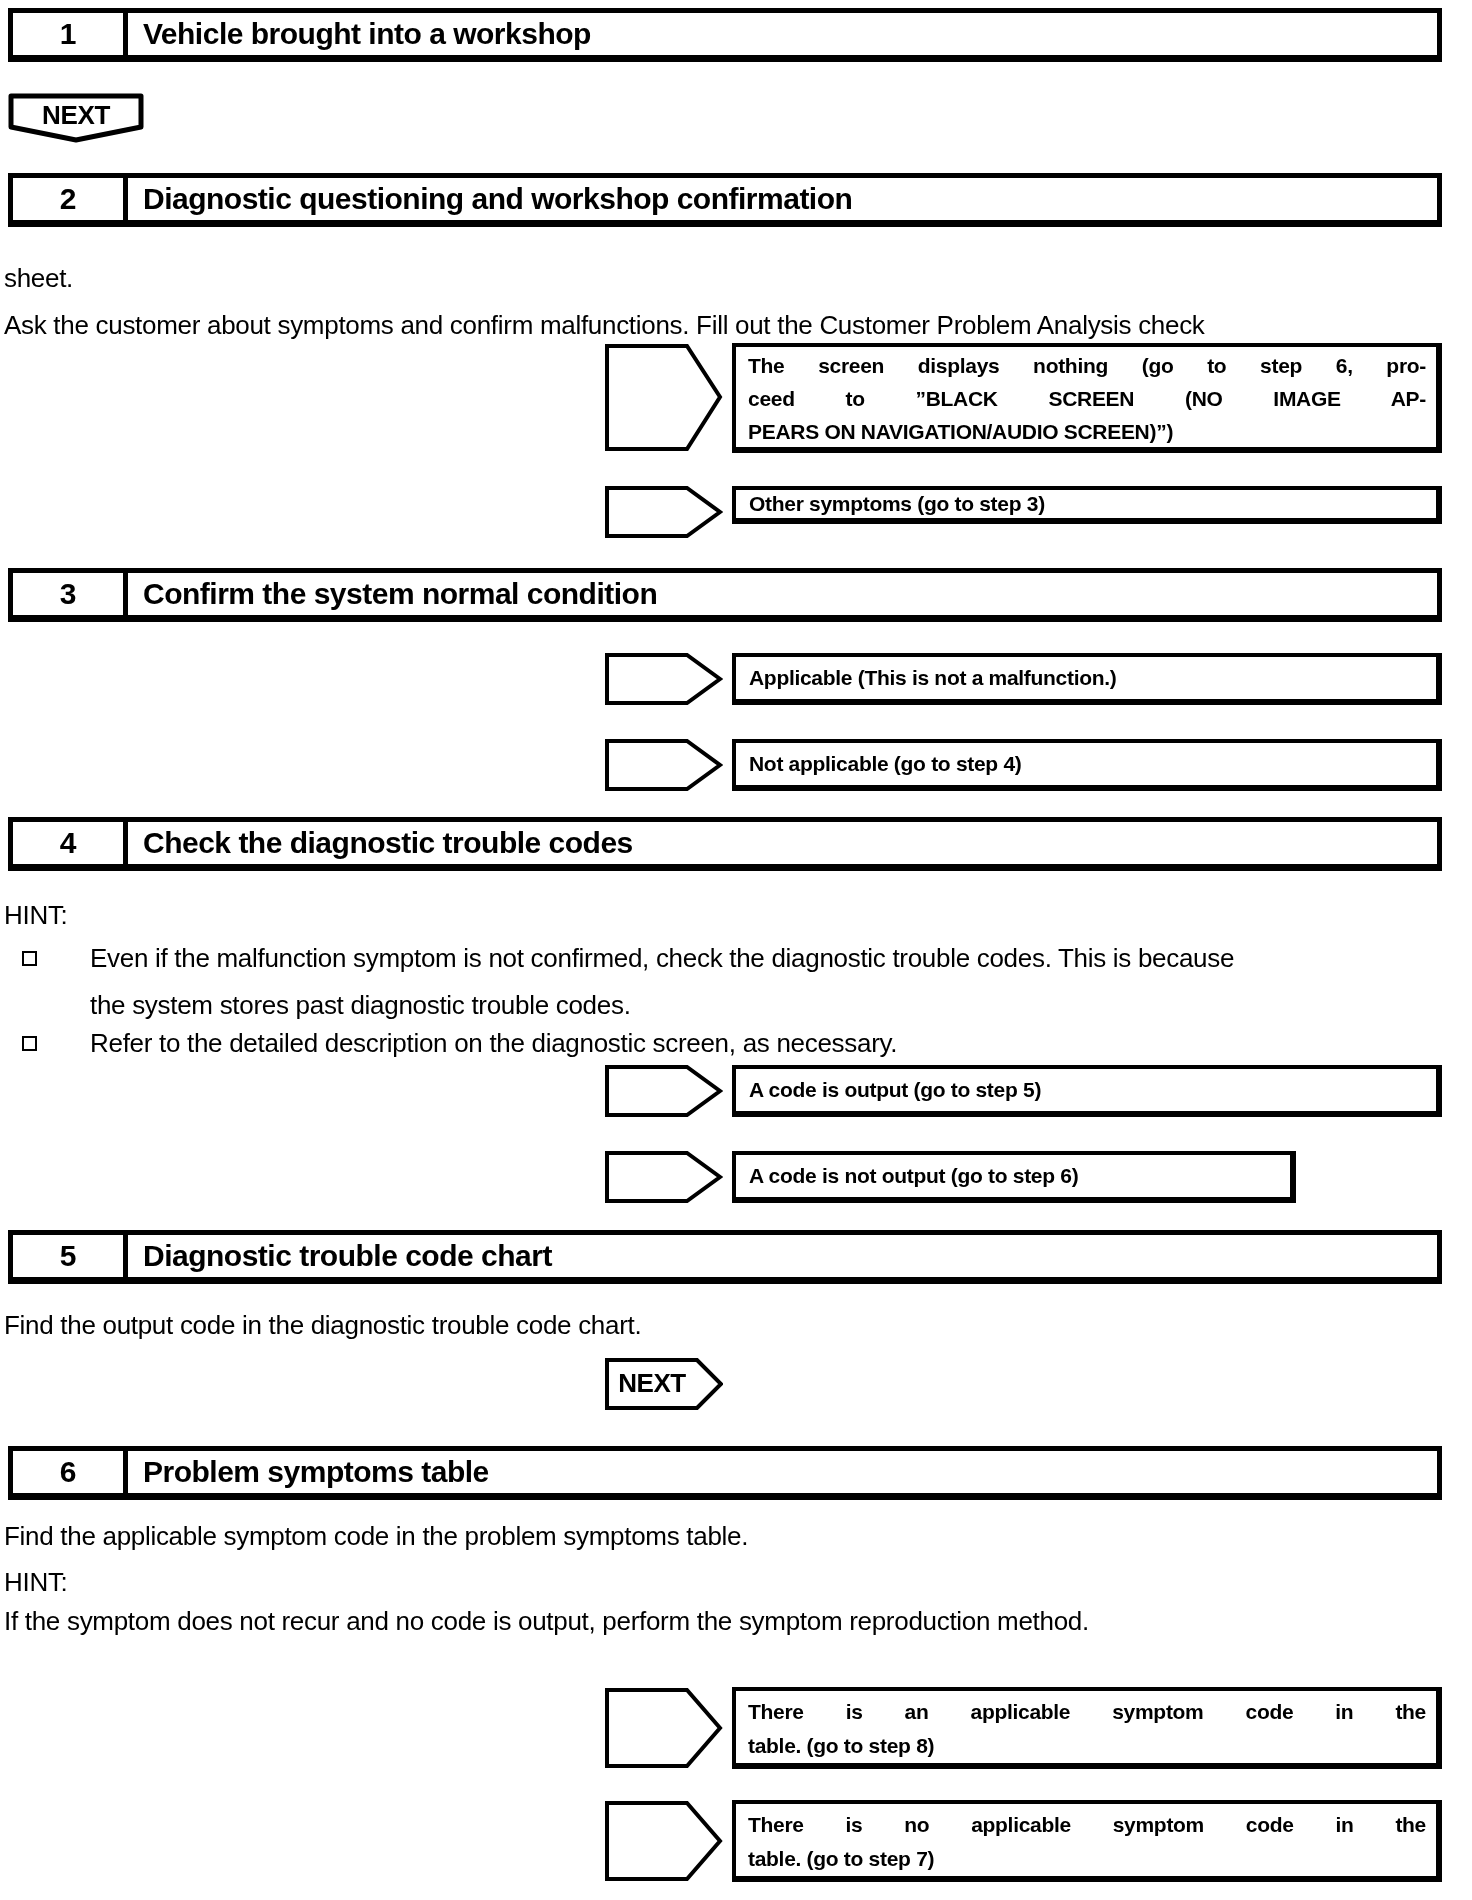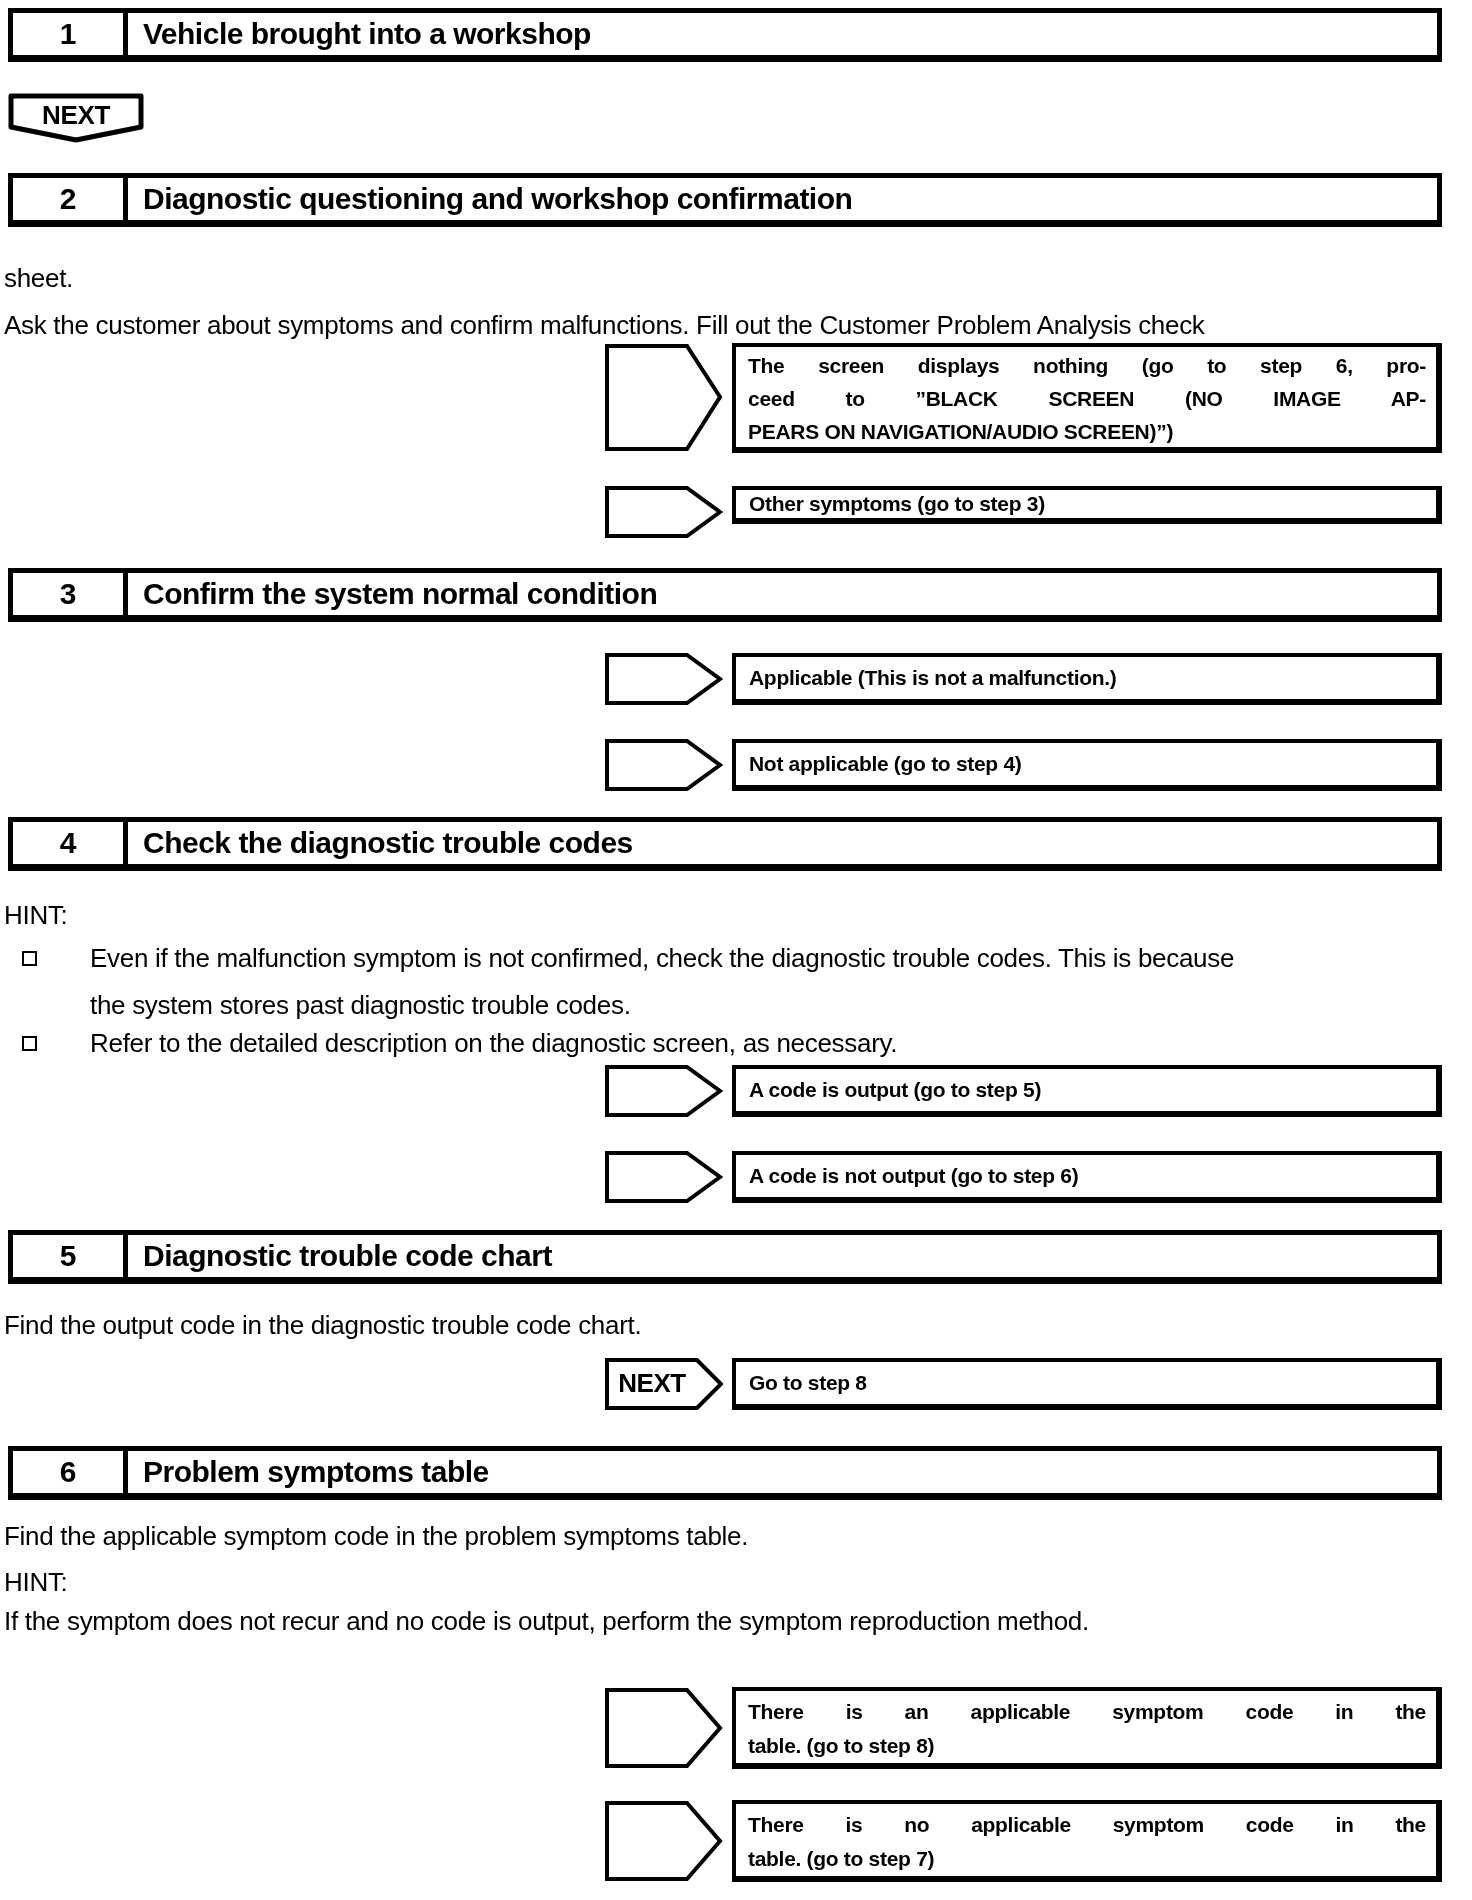--- a/index.html
+++ b/index.html
@@ -186,36 +186,35 @@
   <div class="abs body-text" style="left:90px; top:1020px; width:1370px;">Refer to the detailed description on the diagnostic screen, as necessary.</div>
 
   <svg class="abs arrow-svg" style="left:605px; top:1065px;" width="118" height="52" viewBox="0 0 118 52">
     <polygon points="2,2 82,2 115,26 82,50 2,50" fill="#ffffff" stroke="#000000" stroke-width="4"></polygon>
   </svg>
   <div class="abs outcome-box outcome-single" style="left:732px; top:1065px; width:710px; height:52px;">A code is output (go to step 5)</div>
 
   <svg class="abs arrow-svg" style="left:605px; top:1151px;" width="118" height="52" viewBox="0 0 118 52">
     <polygon points="2,2 82,2 115,26 82,50 2,50" fill="#ffffff" stroke="#000000" stroke-width="4"></polygon>
   </svg>
-  <div class="abs outcome-box outcome-single" style="left:732px; top:1151px; width:710px; height:52px;">A code is not output (go to step 6)</div>
+  <div class="abs outcome-box outcome-single" style="left:732px; top:1151px; width:564px; height:52px;">A code is not output (go to step 6)</div>
 
   <div class="abs step-header" style="left:8px; top:1230px; width:1434px; height:54px;">
     <div class="step-num">5</div>
     <div class="step-title">Diagnostic trouble code chart</div>
   </div>
 
   <div class="abs body-text one-line" style="left:4px; top:1305px;">Find the output code in the diagnostic trouble code chart.</div>
 
   <div class="abs" style="left:605px; top:1358px; width:118px; height:52px;">
     <svg class="arrow-svg" width="118" height="52" viewBox="0 0 118 52">
       <polygon points="2,2 92,2 116,26 92,50 2,50" fill="#ffffff" stroke="#000000" stroke-width="4"></polygon>
     </svg>
     <span class="next-right-label">NEXT</span>
   </div>
-  <div class="abs outcome-box outcome-single" style="left:732px; top:1358px; width:710px; height:52px;">Go to step 8</div>
 
   <div class="abs step-header" style="left:8px; top:1446px; width:1434px; height:54px;">
     <div class="step-num">6</div>
     <div class="step-title">Problem symptoms table</div>
   </div>
 
   <div class="abs body-text one-line" style="left:4px; top:1516px;">Find the applicable symptom code in the problem symptoms table.</div>
   <div class="abs body-text one-line" style="left:4px; top:1562px;">HINT:</div>
   <div class="abs body-text one-line" style="left:4px; top:1601px;">If the symptom does not recur and no code is output, perform the symptom reproduction method.</div>
 

